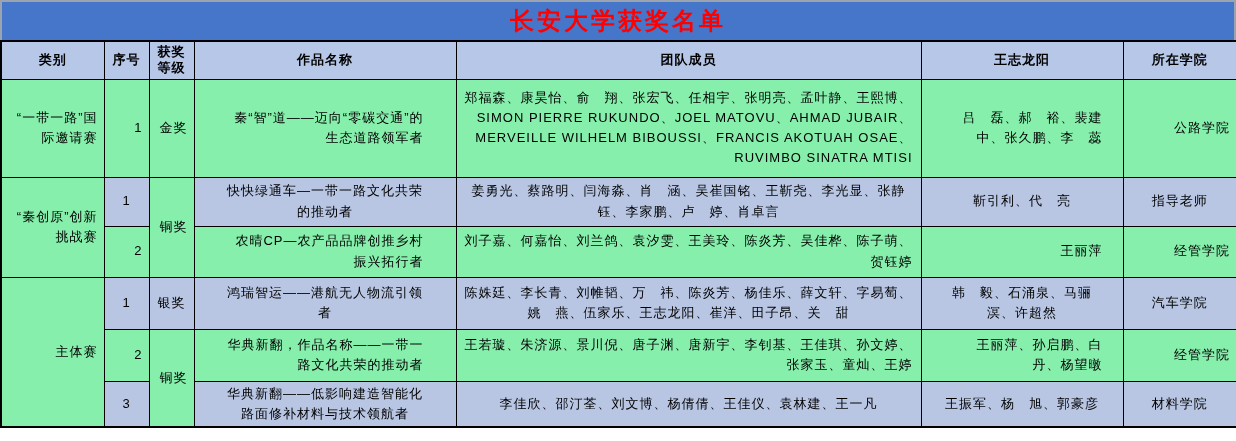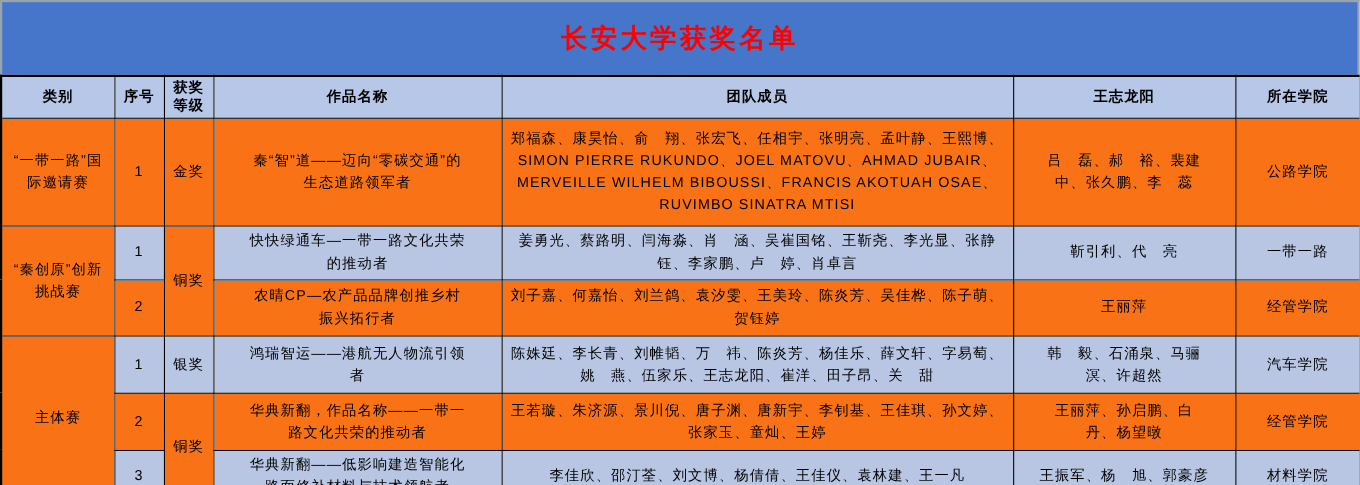--- a/index.html
+++ b/index.html
@@ -1,33 +1,33 @@
 <!DOCTYPE html>
 <html><head>
 <meta charset="utf-8">
 <style>
   html,body{margin:0;padding:0;background:#ffffff;}
   body{font-family:"Liberation Sans","DejaVu Sans",sans-serif;color:#000;}
   .sheet{width:1236px;box-sizing:border-box;}
   .title-bar{
-    box-sizing:border-box;height:68px;background:#4676c9;
+    box-sizing:border-box;height:40px;background:#4676c9;
     border:2px solid #9ba3ae;border-bottom:none;
     display:flex;align-items:center;justify-content:center;
     color:#ff0000;font-size:24px;font-weight:700;letter-spacing:3px;
   }
   table{border-collapse:collapse;table-layout:fixed;width:1236px;}
   td{
     box-sizing:border-box;border:1.5px solid #000;
     text-align:center;vertical-align:middle;
     font-size:13px;letter-spacing:1px;line-height:1.55;
     padding:2px 6px;overflow:hidden;
   }
   table{border:2px solid #000;}
   .hdr td{background:#b7c7e8;font-weight:700;height:38px;line-height:1.25;}
-  .light{background:#f97316;}
+  .light{background:#86efac;text-align:right;}
   .dark{background:#b8c6e3;}
   .prewrap{white-space:pre-line;}
   .work{padding:2px 32px;}
   .team{padding:2px 8px;}
   .adv{padding:2px 20px;}
 </style>
 </head>
 <body>
 
 <div class="sheet">
@@ -64,21 +64,21 @@
       <td class="light">公路学院</td>
     </tr>
 
     <tr style="height:49px">
       <td class="light" rowspan="2">“秦创原”创新挑战赛</td>
       <td class="dark">1</td>
       <td class="light" rowspan="2">铜奖</td>
       <td class="dark work">快快绿通车—一带一路文化共荣的推动者</td>
       <td class="dark team">姜勇光、蔡路明、闫海淼、肖　涵、吴崔国铭、王靳尧、李光显、张静钰、李家鹏、卢　婷、肖卓言</td>
       <td class="dark adv">靳引利、代　亮</td>
-      <td class="dark">一带一路</td>
+      <td class="dark">指导老师</td>
     </tr>
 
     <tr style="height:51px">
       <td class="light">2</td>
       <td class="light work">农晴CP—农产品品牌创推乡村振兴拓行者</td>
       <td class="light team">刘子嘉、何嘉怡、刘兰鸽、袁汐雯、王美玲、陈炎芳、吴佳桦、陈子萌、贺钰婷</td>
       <td class="light adv">王丽萍</td>
       <td class="light">经管学院</td>
     </tr>
 

